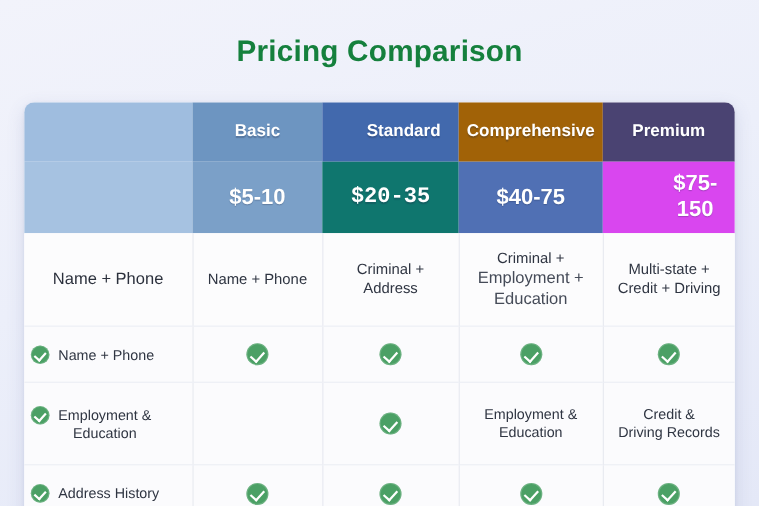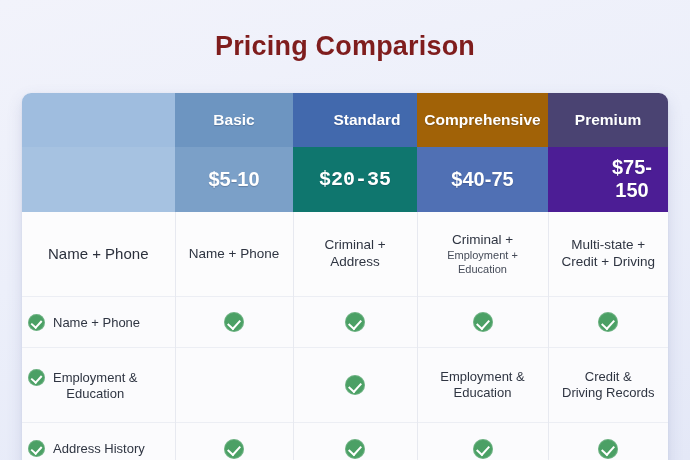--- a/index.html
+++ b/index.html
@@ -12,21 +12,21 @@
 
   body {
     background: linear-gradient(165deg, #f2f3fb 0%, #eceffa 45%, #e4e8f7 100%);
     font-family: "Liberation Sans", sans-serif;
     position: relative;
   }
 
   
   #page-title {
     text-align: center;
-    color: #7f1d1d;
+    color: #15803d;
     font-size: 27px;
     font-weight: bold;
     letter-spacing: 0.2px;
     padding-top: 33px;
     line-height: 1;
   }
 
   
   #pricing-card {
     position: absolute;
@@ -70,42 +70,42 @@
   td.corner { background: #9fbddf; }
   td.corner.lower { background: #a6c2e1; }
 
   td.h-basic   { background: #6d95c1; }
   td.p-basic   { background: #7ba0c8; }
   td.h-std     { background: #4269ad; padding-left: 24px; }
   td.p-std     { background: #0f766e; font-family: Liberation Mono, monospace; }
   td.h-comp    { background: #a16207; }
   td.p-comp    { background: #5070b4; }
   td.h-prem    { background: #4a4372; }
-  td.p-prem    { background: #4c1d95; padding-left: 48px; }
+  td.p-prem    { background: #d946ef; padding-left: 48px; }
 
   
   tr.summary-row td {
     height: 60px;
     background: #fcfcfd;
     text-align: center;
     vertical-align: middle;
     color: #2f3542;
     font-size: 13.5px;
     border-right: 1px solid #e7e9f0;
     padding: 0 6px;
     line-height: 1.25;
   }
   tr.summary-row td.first {
     font-size: 15px;
     color: #2b303c;
   }
   tr.summary-row td:last-child { border-right: none; }
   .sub-small {
     display: block;
-    font-size: 11px;
+    font-size: 15px;
     color: #454b58;
     margin-top: 1px;
   }
   .two-line { display: block; }
 
   
   tr.feat-row td {
     height: 36px;
     background: #fbfbfd;
     border-top: 1px solid #eceef4;

